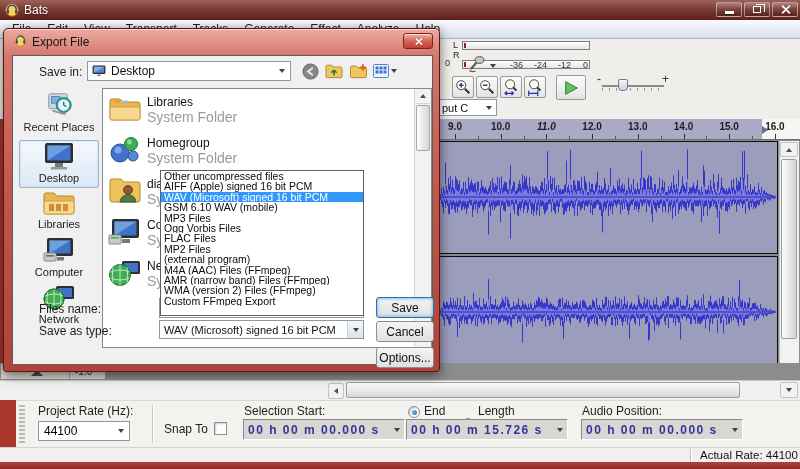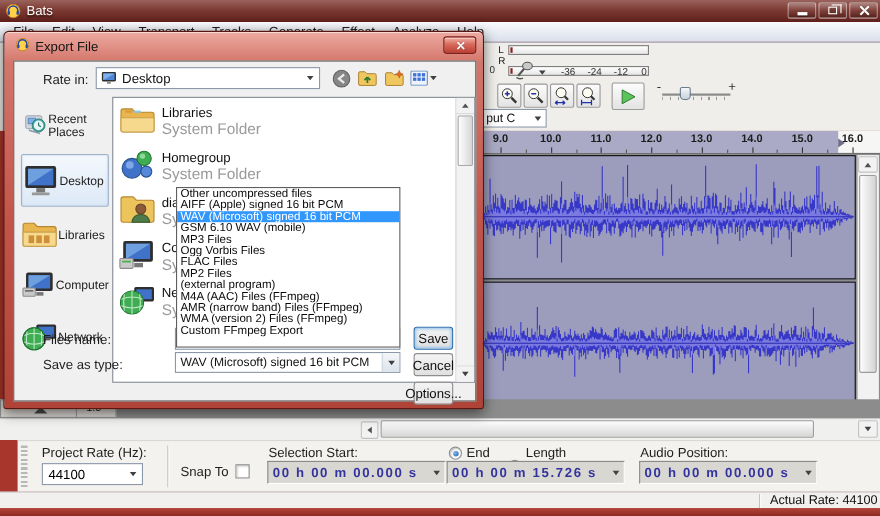--- a/index.html
+++ b/index.html
@@ -93,39 +93,39 @@
   .dlg-close { left:399px; top:4px; width:30px; height:16px; border:1px solid #7c221a; border-radius:3px;
     background:linear-gradient(180deg,#f3b4a9 0%,#d86a5c 45%,#bb4033 100%); box-shadow:inset 0 1px 0 rgba(255,255,255,.6);
     display:flex; align-items:center; justify-content:center; }
   .dlg-content { left:8px; top:26px; width:421px; height:310px; background:#f0f0f0; border:1px solid #5c5c5c; }
 
   .fld-label { position:absolute; font-size:12px; color:#1e1e1e; }
   .savein-combo { position:absolute; left:74px; top:5px; width:204px; height:20px; }
   .navbtn { position:absolute; top:6px; display:flex; align-items:center; justify-content:center; }
 
   .sidebar { position:absolute; left:4px; top:30px; width:84px; height:276px; }
-  .place { position:absolute; left:2px; width:80px; height:48px; display:flex; flex-direction:row; align-items:center; }
+  .place { position:absolute; left:2px; width:80px; height:48px; display:flex; flex-direction:column; align-items:center; }
   .place .plabel { font-size:11px; color:#222; margin-top:1px; }
   .place.selected { border:1px solid #9db3cc; border-radius:2px; background:linear-gradient(180deg,#f4f8fc,#dce9f7); box-shadow:inset 0 0 2px #b7cde4; }
 
   .listbox { position:absolute; left:89px; top:32px; width:330px; height:260px; background:#fff; border:1px solid #828790; }
   .litem-name { position:absolute; left:44px; font-size:12px; color:#111; white-space:nowrap; }
   .litem-sub { position:absolute; left:44px; font-size:14px; color:#9a9a9a; white-space:nowrap; }
   .licon { position:absolute; left:5px; width:34px; height:34px; }
   .lscroll { position:absolute; right:0; top:0; width:17px; height:258px; background:#f2f2f2; border-left:1px solid #d5d5d5; }
 
   .fname-field { position:absolute; left:146px; top:242px; width:205px; height:20px; background:#fff; border:1px solid #8a98a8; }
   .satype-combo { position:absolute; left:146px; top:264px; width:205px; height:19px; }
   .combo-arrowbox { margin-left:auto; width:16px; height:100%; display:flex; align-items:center; justify-content:center; border-left:1px solid #c8d2dd; background:linear-gradient(180deg,#f4f6f9,#dde4ec); }
 
   .fmt-list { position:absolute; left:147px; top:114px; width:204px; height:146px; background:#fff; border:1px solid #5f5f5f; z-index:30; }
   .fmt-item { height:10.4px; line-height:10.4px; font-size:10.5px; color:#0a0a0a; padding-left:3px; white-space:nowrap; overflow:hidden; }
   .fmt-item.sel { background:#3297fd; color:#fff; }
 
-  .dlg-btn { position:absolute; left:363px; width:36px; height:21px; border:1px solid #8e8e8e; border-radius:3px;
+  .dlg-btn { position:absolute; left:363px; width:58px; height:21px; border:1px solid #8e8e8e; border-radius:3px;
     background:linear-gradient(180deg,#f4f4f4,#e0e0e0); font-size:12px; color:#111;
     display:flex; align-items:center; justify-content:center; }
   .dlg-btn.default { border:1px solid #2f6fad; box-shadow:inset 0 0 3px 1px #8cc0ea; }
 
   .wavesvg { position:absolute; left:0; top:0; }
 </style>
 </head>
 <body>
 
 <div class="abs titlebar">
@@ -225,21 +225,21 @@
 
 <div class="abs ruler">
   <div class="abs ruler-sel"></div>
   <div>
       <span class="rtick" style="left: 2px;">9.0</span>
       <i class="rmaj" style="left: 18px;"></i>
       <i class="rmin" style="left: 40.85px;"></i>
       <span class="rtick" style="left: 47.7px;">10.0</span>
       <i class="rmaj" style="left: 63.7px;"></i>
       <i class="rmin" style="left: 86.55px;"></i>
-      <span class="rtick" style="left: 93.4px;">11.0</span>
+      <span class="rtick" style="left: 93.4px; font-style: italic;">11.0</span>
       <i class="rmaj" style="left: 109.4px;"></i>
       <i class="rmin" style="left: 132.25px;"></i>
       <span class="rtick" style="left: 139.1px;">12.0</span>
       <i class="rmaj" style="left: 155.1px;"></i>
       <i class="rmin" style="left: 177.95px;"></i>
       <span class="rtick" style="left: 184.8px;">13.0</span>
       <i class="rmaj" style="left: 200.8px;"></i>
       <i class="rmin" style="left: 223.65px;"></i>
       <span class="rtick" style="left: 230.5px;">14.0</span>
       <i class="rmaj" style="left: 246.5px;"></i>
@@ -335,21 +335,21 @@
     <rect x="2.2" y="8" width="2.4" height="4" rx="1" fill="#2246a8"></rect>
     <rect x="11.4" y="8" width="2.4" height="4" rx="1" fill="#2246a8"></rect>
   </svg>
   <div class="abs dlg-title" style="left:28px">Export File</div>
   <div class="abs dlg-close">
       <div class="glyph-x" style="transform:scale(.8)"></div>
     </div>
 
   <div class="abs dlg-content">
 
-    <span class="fld-label" style="left:26px;top:9px">Rate in:</span>
+    <span class="fld-label" style="left:26px;top:9px">Save in:</span>
     <div class="combo savein-combo">
       <svg style="margin:0 5px 0 4px" width="14" height="12" viewBox="0 0 16 14">
         <rect x="0.5" y="0.5" width="15" height="10" rx="1.5" fill="#2e2e2e"></rect>
         <rect x="2" y="2" width="12" height="7" fill="#4f86d8"></rect>
         <path d="M2 2 l12 0 -12 7z" fill="#7fb0ea"></path>
         <rect x="6" y="11" width="4" height="2" fill="#8a8a8a"></rect>
       </svg>
       <span style="font-size:12px">Desktop</span>
       <div class="arrow-down" style="margin-left:auto;margin-right:5px"></div>
     </div>

